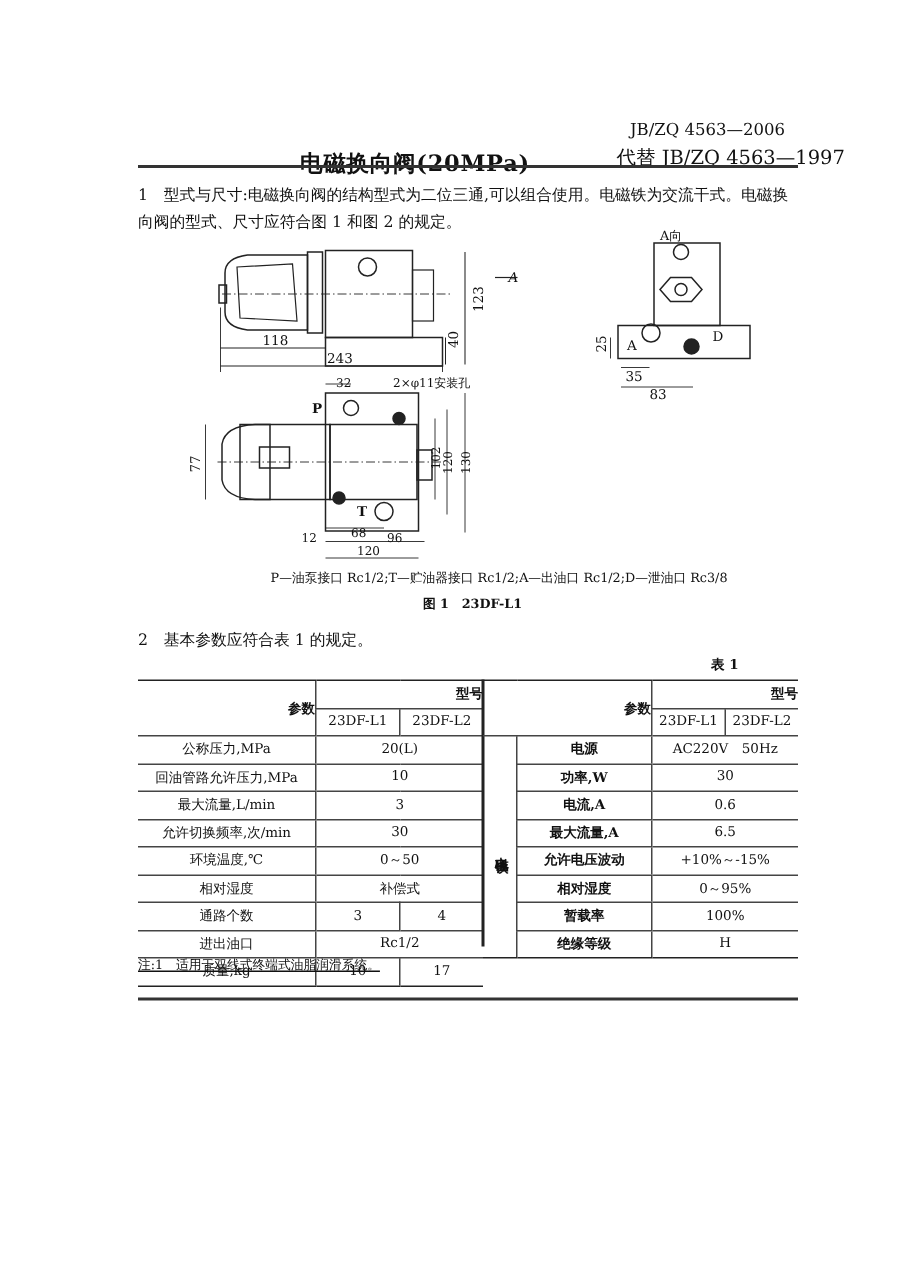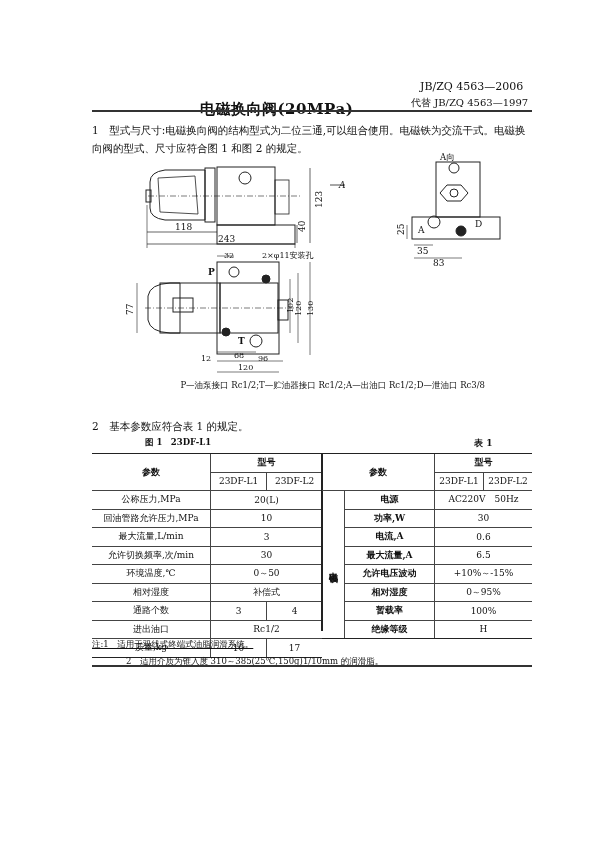--- a/index.html
+++ b/index.html
@@ -1,31 +1,31 @@
 <!DOCTYPE html>
 <html><head>
 <meta charset="utf-8">
 <style>
   html,body{margin:0;padding:0;background:#fff;}
   body{width:600px;height:849px;position:relative;overflow:hidden;font-family:"DejaVu Serif",serif;color:#111;}
   .abs{position:absolute;}
   .title{left:200px;top:100px;font-size:15px;font-weight:bold;letter-spacing:0.5px;}
   .std1{left:420px;top:80px;font-size:11px;}
-  .std2{left:411px;top:96px;font-size:10px;}
+  .std2{left:411px;top:96px;font-size:13px;}
   .hrule{left:92px;top:110px;width:440px;height:1.5px;background:#333;}
   .para{left:92px;top:121px;width:440px;font-size:10.5px;line-height:18px;}
   .fig{left:0;top:0;width:600px;height:849px;}
   .cap1{left:145px;top:380px;font-size:8.5px;width:340px;text-align:right;white-space:nowrap;}
-  .cap2{left:145px;top:397px;font-size:8.5px;font-weight:bold;width:340px;margin-top:40px;}
+  .cap2{left:145px;top:397px;font-size:8.5px;font-weight:bold;width:340px;text-align:center;}
   .sec2{left:92px;top:420px;font-size:10.5px;}
   .tcap{left:474px;top:437px;font-size:9px;font-weight:bold;}
   table.t{position:absolute;border-collapse:collapse;font-size:9px;}
   table.t td{border-bottom:1px solid #444;text-align:center;height:17.5px;padding:0;}
   table.t td.vl{border-left:1px solid #444;}
-  table.t tr.top td{border-top:1.8px solid #222;}
+  table.t tr.top td{border-top:1.8px solid #222;text-align:right;}
   table.t tr.last td{border-bottom:1.8px solid #222;}
   .lt{left:92px;top:453px;width:230px;}
   .rt{left:322px;top:453px;width:210px;}
   .divider{left:321px;top:453px;width:2px;height:178px;background:#222;}
   .notes{left:92px;top:636px;font-size:8.5px;line-height:17px;text-decoration:underline;}
   .notes .n2{padding-left:34px;}
   .bottomrule{left:92px;top:665px;width:440px;height:1.5px;background:#333;}
   .vtext{writing-mode:vertical-rl;font-weight:bold;font-size:9px;letter-spacing:1px;}
   svg text{font-family:"DejaVu Serif",serif;}
 </style>
@@ -223,15 +223,14 @@
       </tr>
   <tr class="last">
         <td class="vl" style="font-weight:bold;">绝缘等级</td>
         <td colspan="2" class="vl">H</td>
       </tr>
 </tbody>
   </table>
 
 <div class="abs notes">
   <div>注:1　适用于双线式终端式油脂润滑系统。</div>
-  <div class="n2">2　适用介质为锥入度 310～385(25℃,150g)1/10mm 的润滑脂。</div>
 </div>
 <div class="abs bottomrule"></div>
 
 </body></html>

